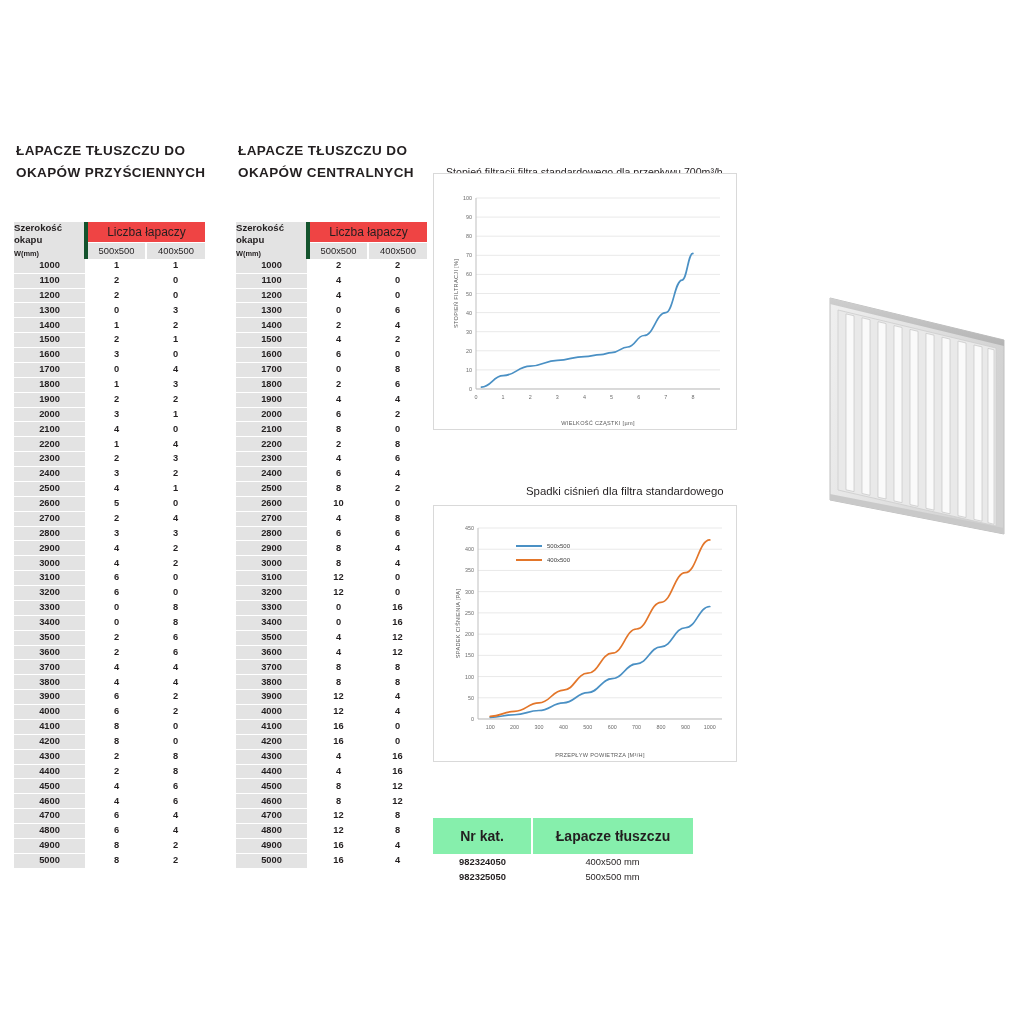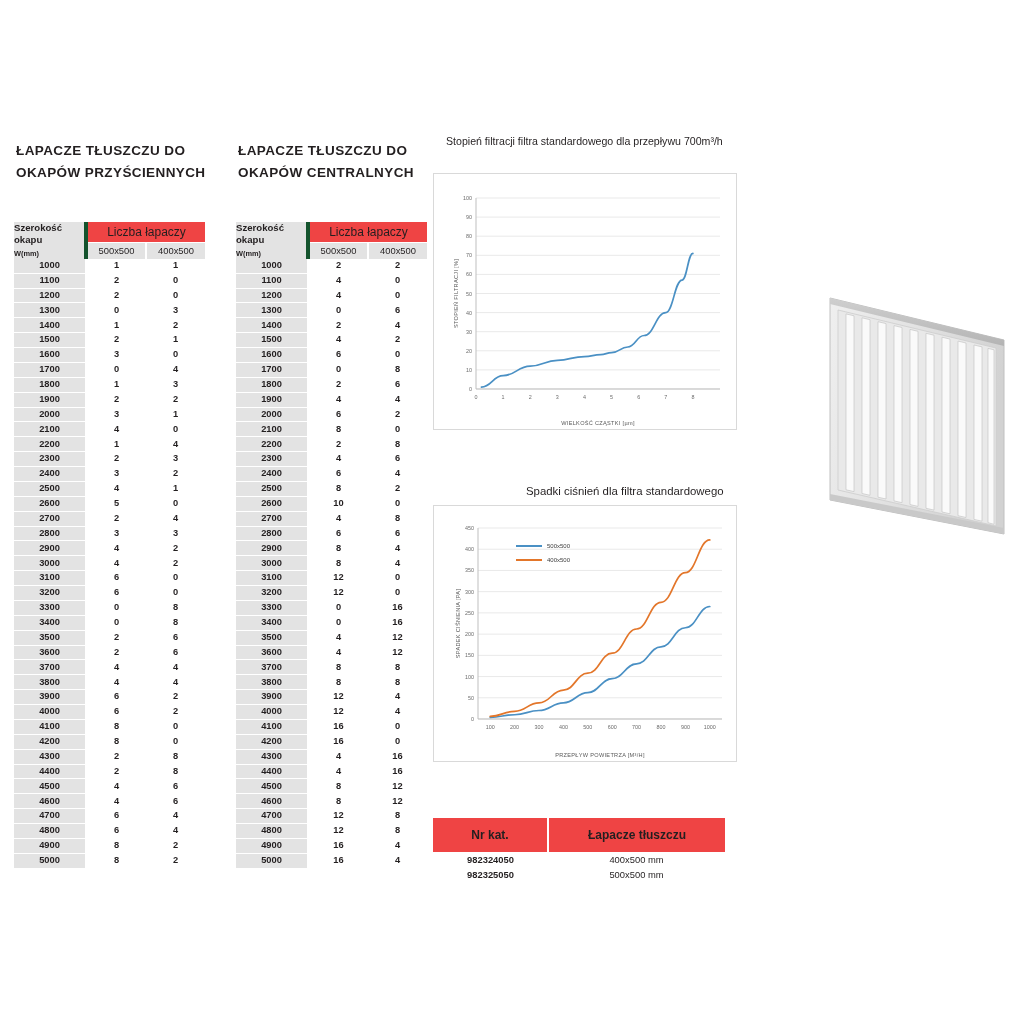--- a/index.html
+++ b/index.html
@@ -103,44 +103,44 @@
     font-weight: bold;
   }
 
   
   .chart-title {
     position: absolute;
     font-size: 10.6px;
     color: #231f20;
     font-weight: normal;
   }
-  #chart1-title { left: 446px; top: 135px; }
+  #chart1-title { left: 446px; top: 166px; }
   #chart2-title { left: 526px; top: 485px; font-weight: normal; font-size: 11.4px;}
 
   .chart-frame {
     position: absolute;
     background: #ffffff;
     border: 1px solid #d9d9d9;
   }
   #chart1-frame { left: 433px; top: 173px; width: 302px; height: 255px; }
   #chart2-frame { left: 433px; top: 505px; width: 302px; height: 255px; }
 
   
   #cat-table {
     position: absolute;
     left: 433px;
     top: 818px;
     border-collapse: collapse;
     font-size: 9.6px;
   }
   #cat-table th {
-    background: #ef4444;
+    background: #86efac;
     font-weight: bold;
-    font-size: 12px;
-    padding: 10px 8px;
+    font-size: 14px;
+    padding: 10px 0;
     color: #231f20;
   }
   #cat-table th.cat-nr { width: 98px; border-right: 2px solid #ffffff; }
   #cat-table th.cat-name { width: 160px; }
   #cat-table td {
     font-size: 9.4px;
     padding: 2px 0;
     color: #231f20;
     background: #ffffff;
   }

